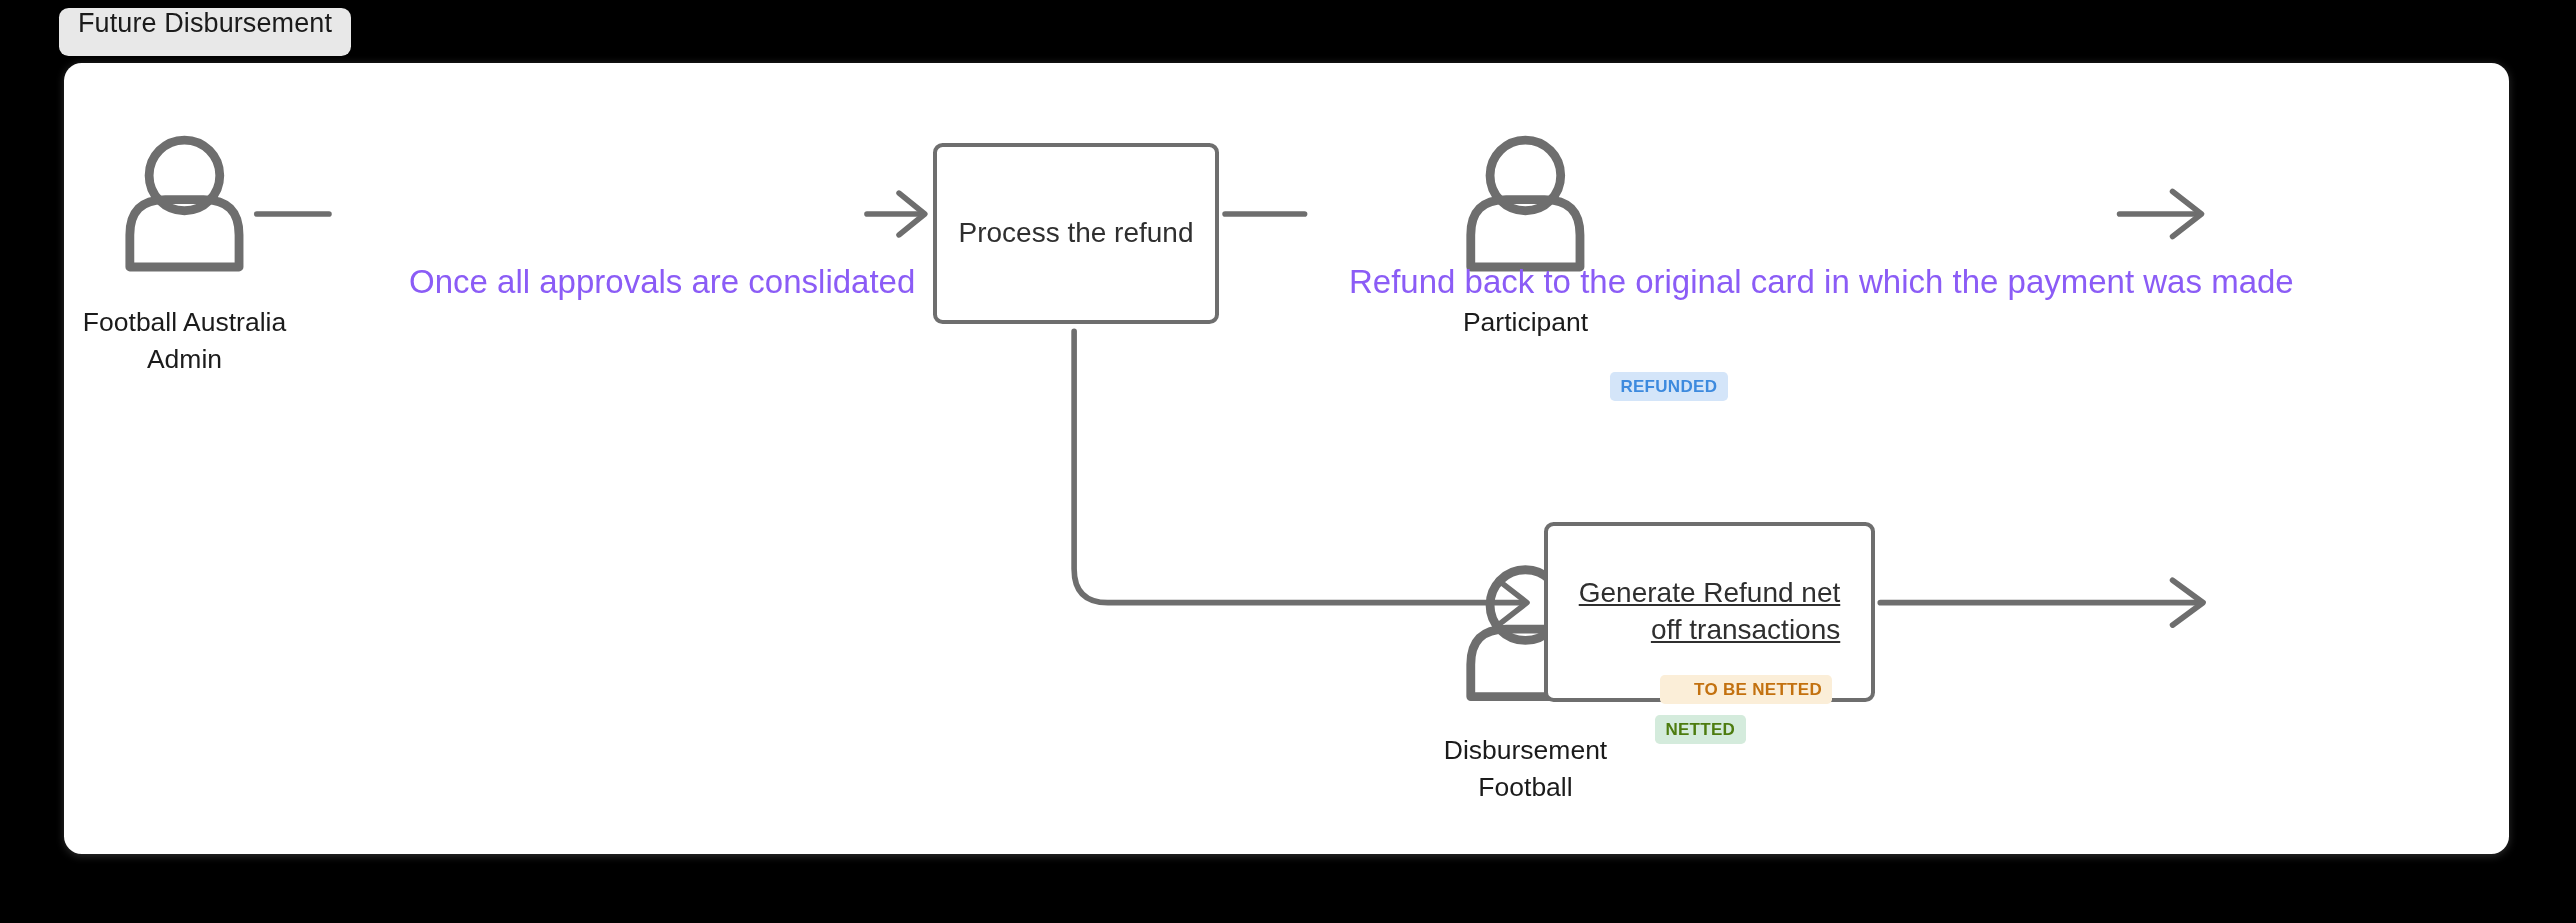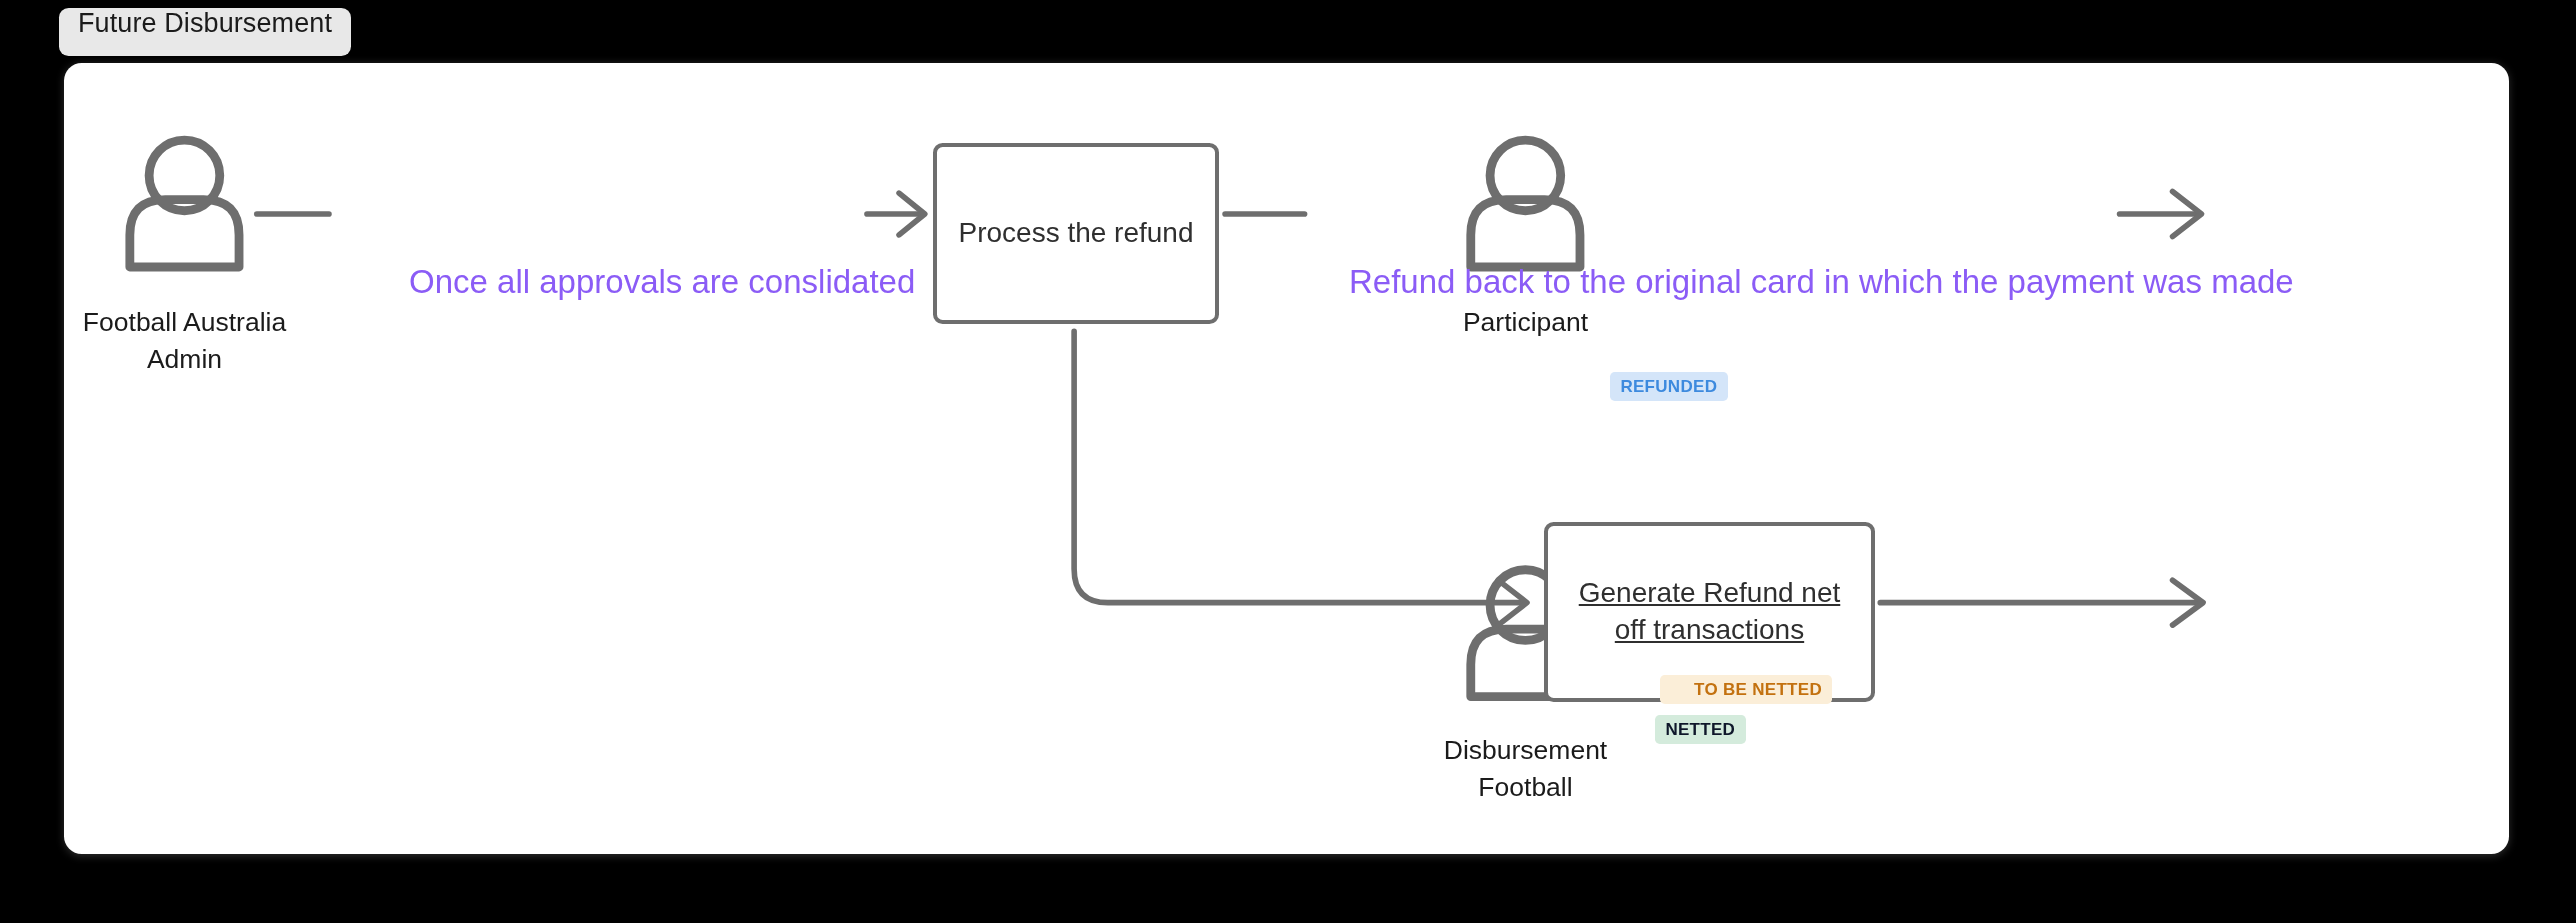--- a/index.html
+++ b/index.html
@@ -18,23 +18,23 @@
     height: 923px;
     background: #000000;
   }
 
   
   .title-tab {
     position: absolute;
     left: 59px;
     top: 8px;
     height: 48px;
-    padding: 17px 19px;
+    padding: 0 19px;
     display: flex;
-    align-items: flex-end;
+    align-items: flex-start;
     background: #e8e8e8;
     border-radius: 9.6px;
     color: #1b1b1b;
     font-size: 27px;
     letter-spacing: 0.1px;
     white-space: nowrap;
     z-index: 5;
   }
 
   
@@ -62,21 +62,21 @@
 
   
   .node-box {
     position: absolute;
     background: #ffffff;
     border: 4px solid #6e6e6e;
     border-radius: 9.6px;
     display: flex;
     align-items: center;
     justify-content: center;
-    text-align: center;
+    text-align: right;
     color: #2f2f2f;
     font-size: 28px;
     line-height: 1.32;
     padding: 0 14.5px;
   }
   #node-process   { left: 869px; top: 80px; width: 286px; height: 181px; }
   #node-generate  { left: 1480px; top: 459px; width: 331px; height: 180px; text-decoration: underline; }
 
   
   .edge-label {
@@ -124,21 +124,21 @@
   }
   #badge-to-be-netted {
     left: 1596px; top: 612px;
     background: #fbeed8;
     color: #c3710f;
     padding-left: 34px;
   }
   #badge-netted {
     left: 1591px; top: 652px;
     background: #d4ebdc;
-    color: #0f172a;
+    color: #4d7c0f;
   }
 </style>
 </head>
 <body>
 
 <div id="root">
 
   <div class="title-tab">
     <span>Future Disbursement</span>
   </div>

